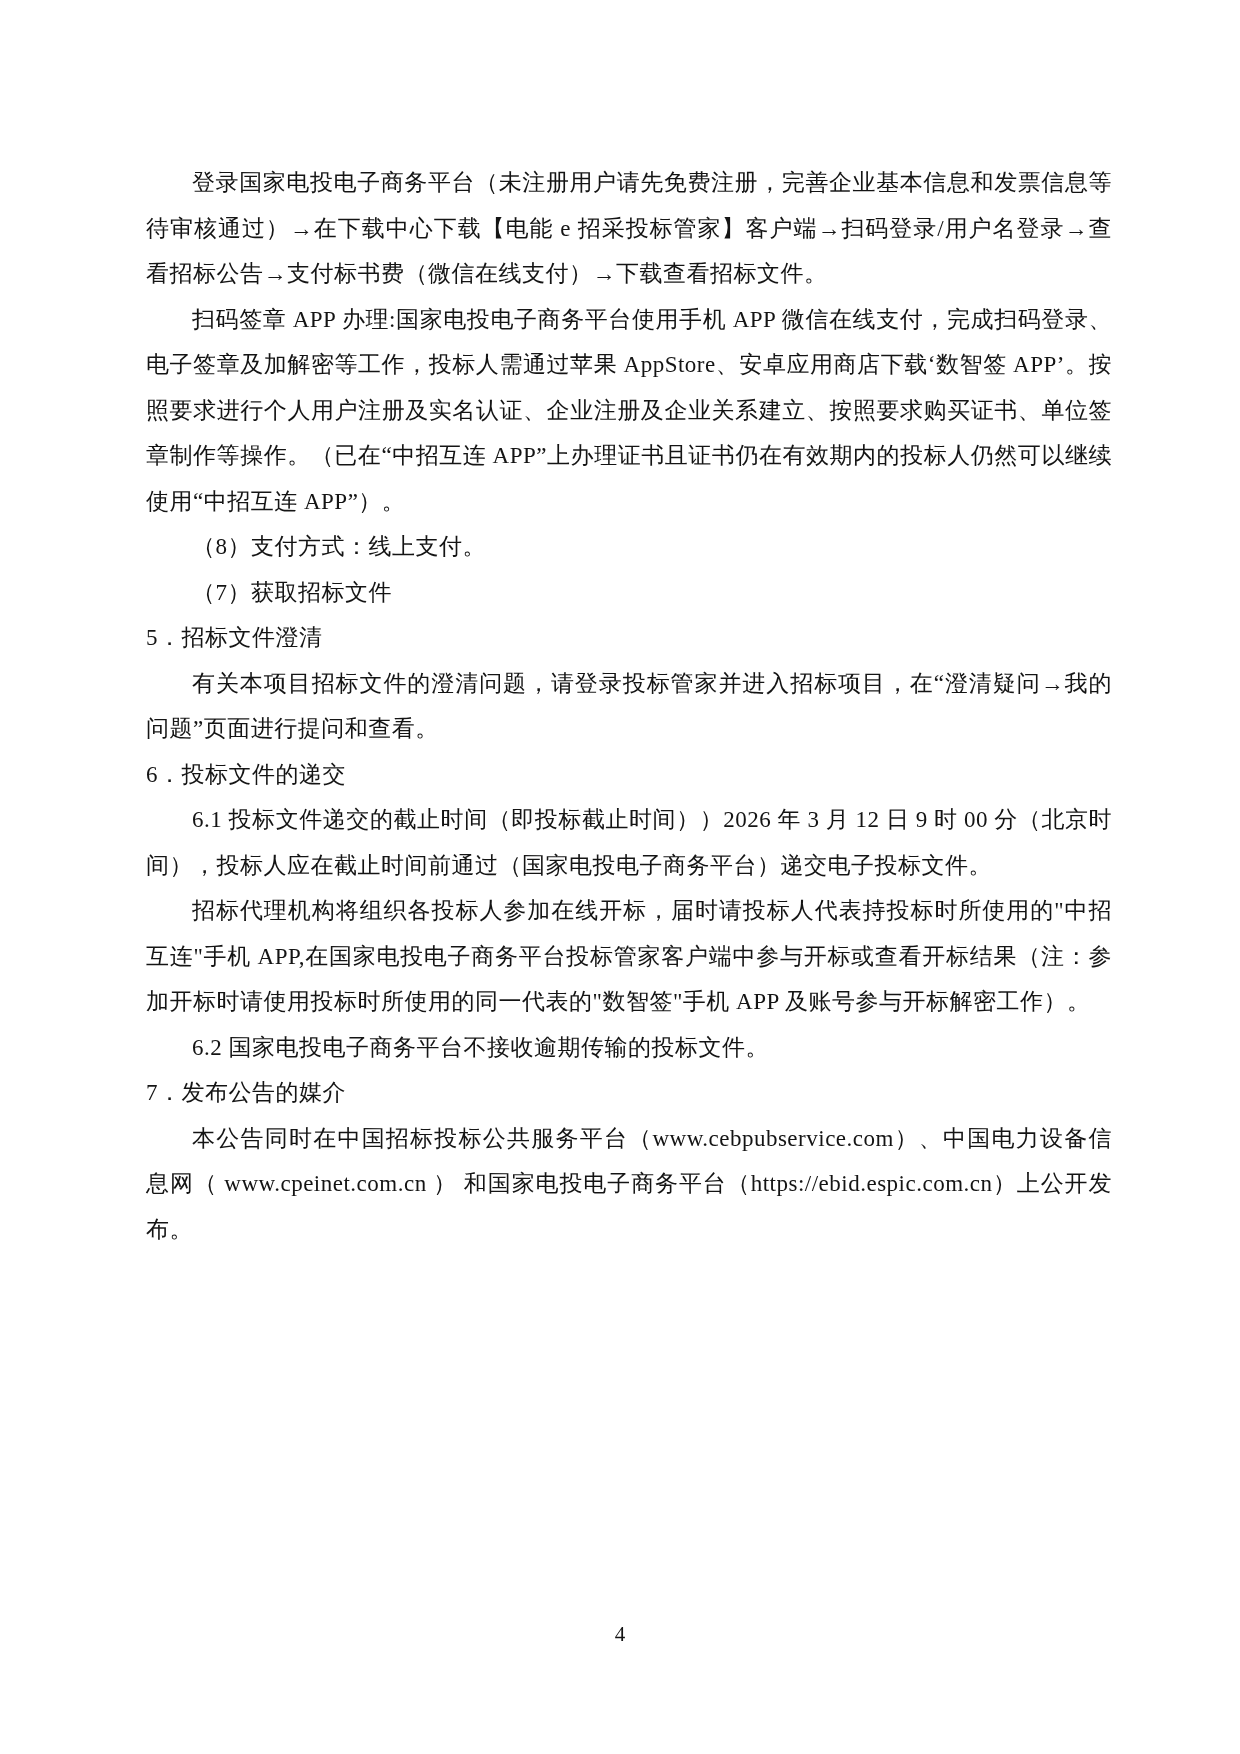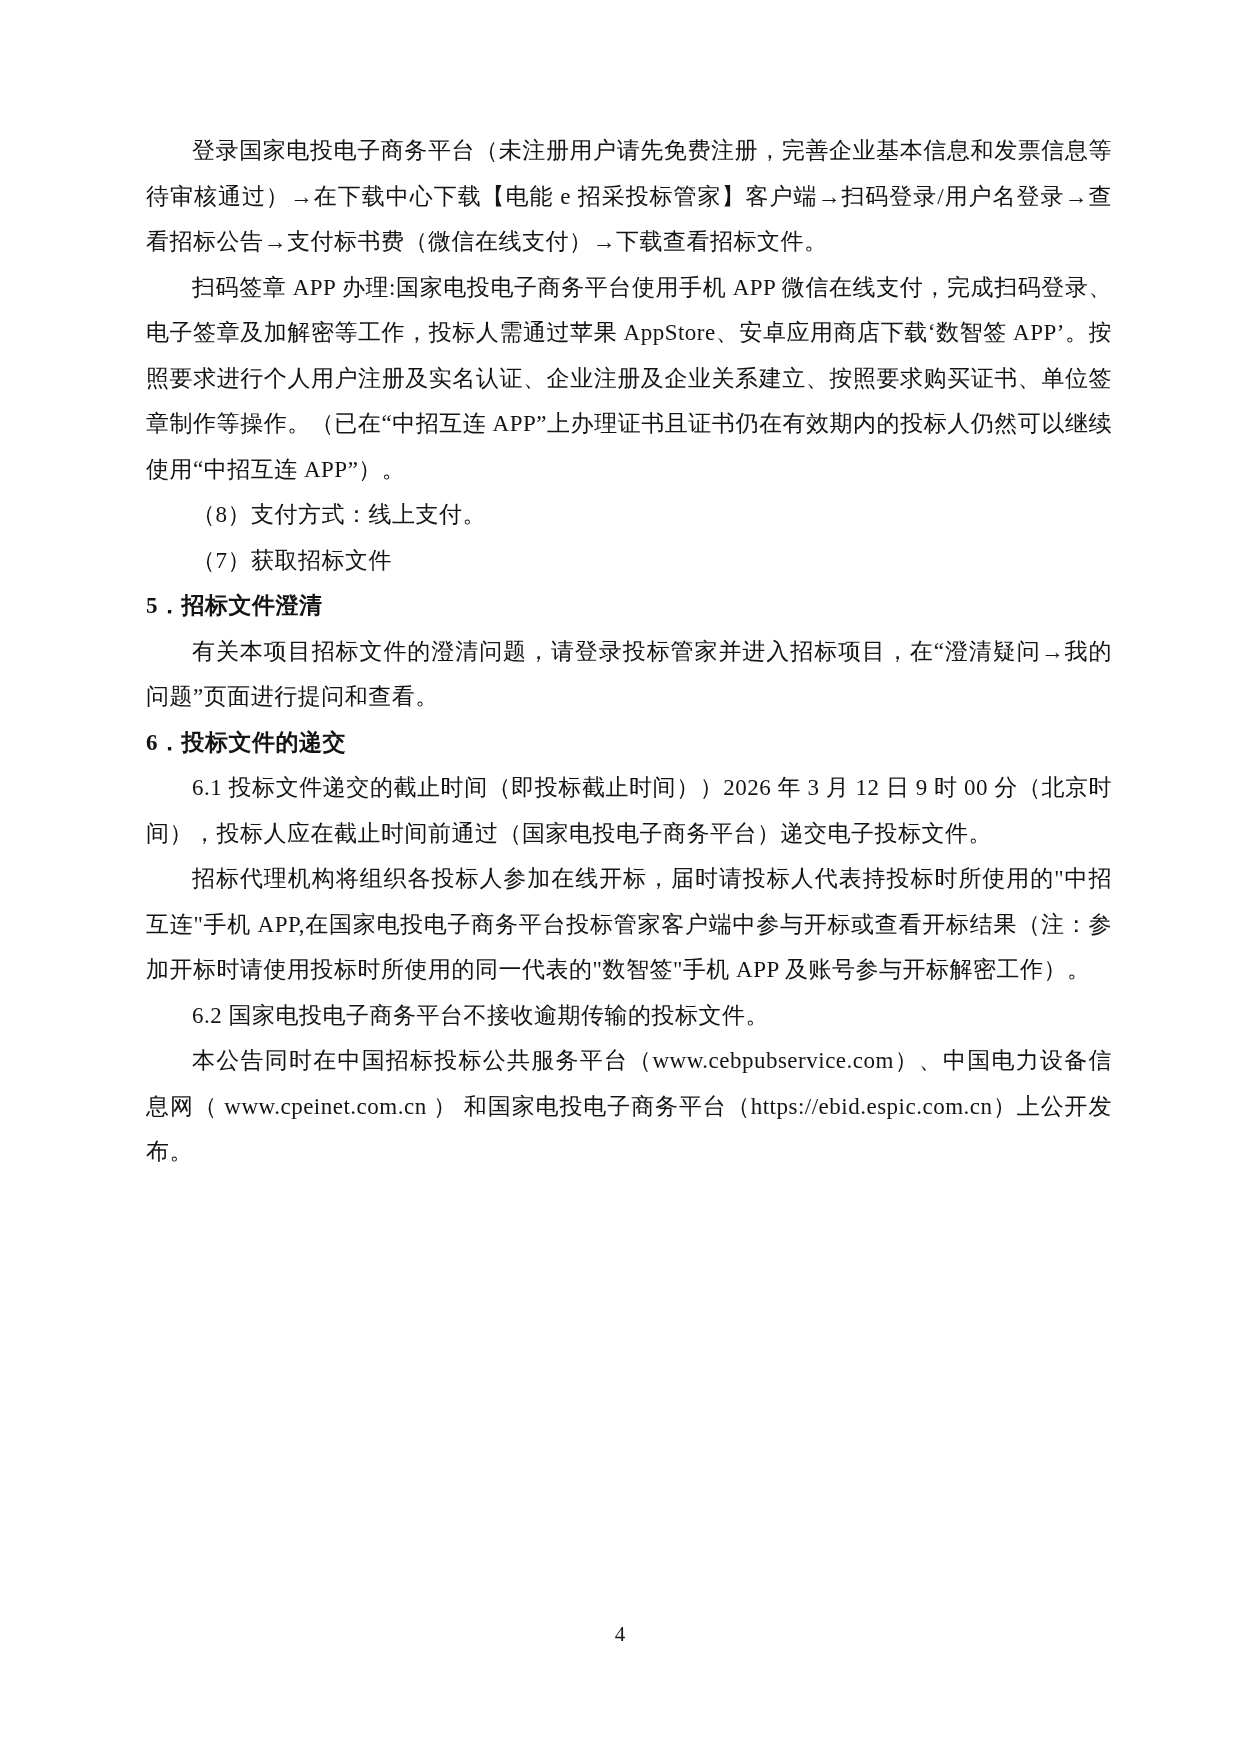--- a/index.html
+++ b/index.html
@@ -13,37 +13,36 @@
     height: 1754px;
     margin: 0 auto;
     background: #ffffff;
     font-family: "Liberation Serif", "DejaVu Serif", serif;
     color: #141414;
     overflow: hidden;
   }
   .content {
     position: absolute;
     left: 146px;
-    top: 128px;
+    top: 160px;
     width: 966px;
   }
   .para {
     margin: 0;
     font-size: 23px;
     line-height: 45.5px;
     text-align: justify;
     letter-spacing: 0.5px;
     word-break: break-word;
   }
   .para.body {
     text-indent: 2em;
   }
   .para.heading {
     text-indent: 0;
-    font-weight: bold;
   }
   .footer {
     position: absolute;
     top: 1622px;
     left: 0;
     width: 100%;
     text-align: center;
   }
   .page-number {
     font-size: 21px;
@@ -58,18 +57,19 @@
       <p class="para body">登录国家电投电子商务平台（未注册用户请先免费注册，完善企业基本信息和发票信息等待审核通过）→在下载中心下载【电能 e 招采投标管家】客户端→扫码登录/用户名登录→查看招标公告→支付标书费（微信在线支付）→下载查看招标文件。</p>
       <p class="para body">扫码签章 APP 办理:国家电投电子商务平台使用手机 APP 微信在线支付，完成扫码登录、电子签章及加解密等工作，投标人需通过苹果 AppStore、安卓应用商店下载‘数智签 APP’。按照要求进行个人用户注册及实名认证、企业注册及企业关系建立、按照要求购买证书、单位签章制作等操作。（已在“中招互连 APP”上办理证书且证书仍在有效期内的投标人仍然可以继续使用“中招互连 APP”）。</p>
       <p class="para body">（8）支付方式：线上支付。</p>
       <p class="para body">（7）获取招标文件</p>
       <p class="para heading">5．招标文件澄清</p>
       <p class="para body">有关本项目招标文件的澄清问题，请登录投标管家并进入招标项目，在“澄清疑问→我的问题”页面进行提问和查看。</p>
       <p class="para heading">6．投标文件的递交</p>
       <p class="para body">6.1 投标文件递交的截止时间（即投标截止时间））2026 年 3 月 12 日 9 时 00 分（北京时间），投标人应在截止时间前通过（国家电投电子商务平台）递交电子投标文件。</p>
       <p class="para body">招标代理机构将组织各投标人参加在线开标，届时请投标人代表持投标时所使用的"中招互连"手机 APP,在国家电投电子商务平台投标管家客户端中参与开标或查看开标结果（注：参加开标时请使用投标时所使用的同一代表的"数智签"手机 APP 及账号参与开标解密工作）。</p>
       <p class="para body">6.2 国家电投电子商务平台不接收逾期传输的投标文件。</p>
+      <p class="para heading">7．发布公告的媒介</p>
       <p class="para body">本公告同时在中国招标投标公共服务平台（www.cebpubservice.com）、中国电力设备信息网（ www.cpeinet.com.cn ） 和国家电投电子商务平台（https://ebid.espic.com.cn）上公开发布。</p>
     </main>
   <div class="footer">
     <span class="page-number">4</span>
   </div>
 </div>
 
 </body></html>

